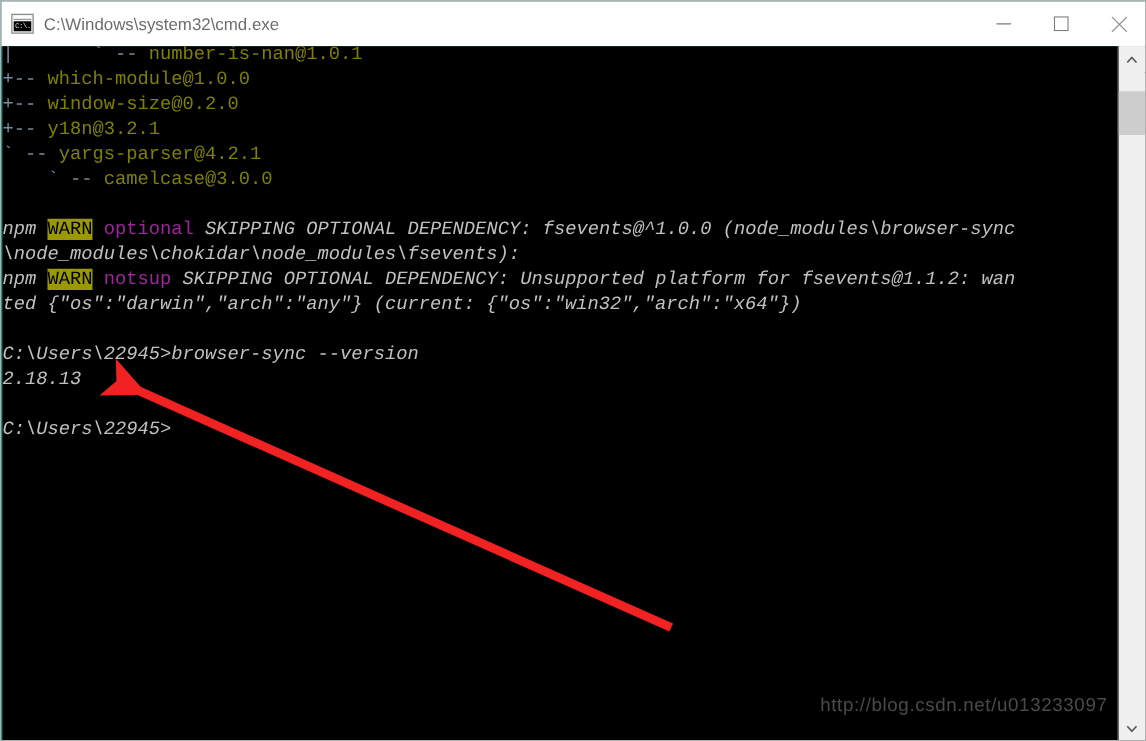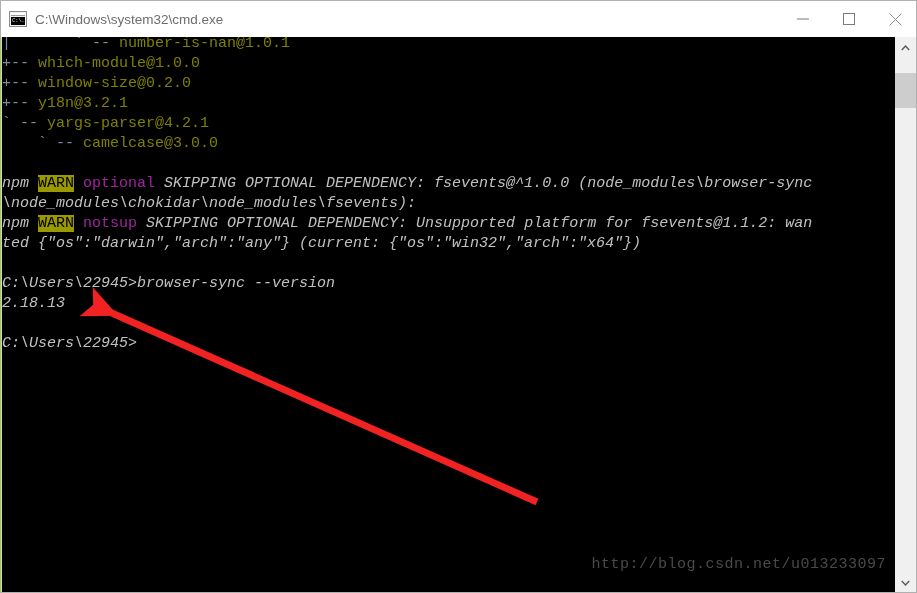--- a/index.html
+++ b/index.html
@@ -8,21 +8,21 @@
     height: 593px;
     overflow: hidden;
     background: #ffffff;
     font-family: "Liberation Sans", sans-serif;
   }
 
   #window {
     position: relative;
     width: 917px;
     height: 593px;
-    background: #bef264;
+    background: #0f766e;
     border: 1px solid #b0b0b0;
     overflow: hidden;
   }
 
   
   #titlebar {
     position: absolute;
     left: 0; top: 0;
     width: 917px;
     height: 36px;
@@ -105,21 +105,21 @@
   .c-pkg     { color: #808000; }
   .c-magenta { color: #a0249d; }
   .c-warn    { background: #9a9a00; color: #000000; }
 
   
   #watermark {
     position: absolute;
     right: 10px;
     bottom: 18px;
     color: #4a4a4a;
-    font-family: Liberation Mono, monospace;
+    font-family: Liberation Sans, sans-serif;
     font-size: 15px;
     letter-spacing: 0.5px;
     white-space: nowrap;
   }
 
   
   #arrow {
     position: absolute;
     left: 0; top: 0;
     width: 917px; height: 593px;

